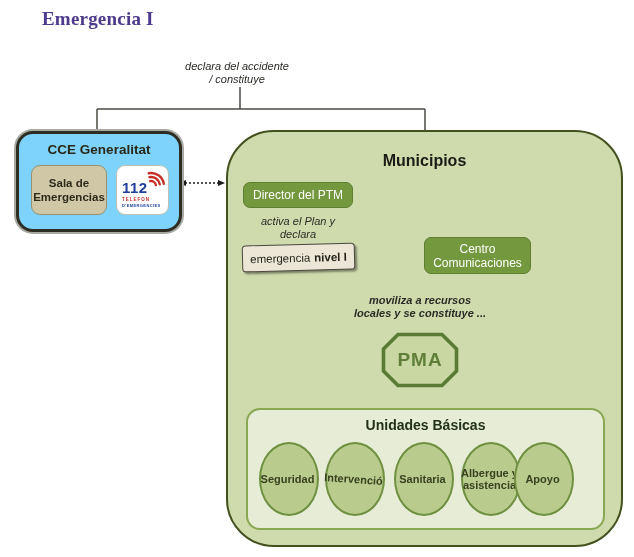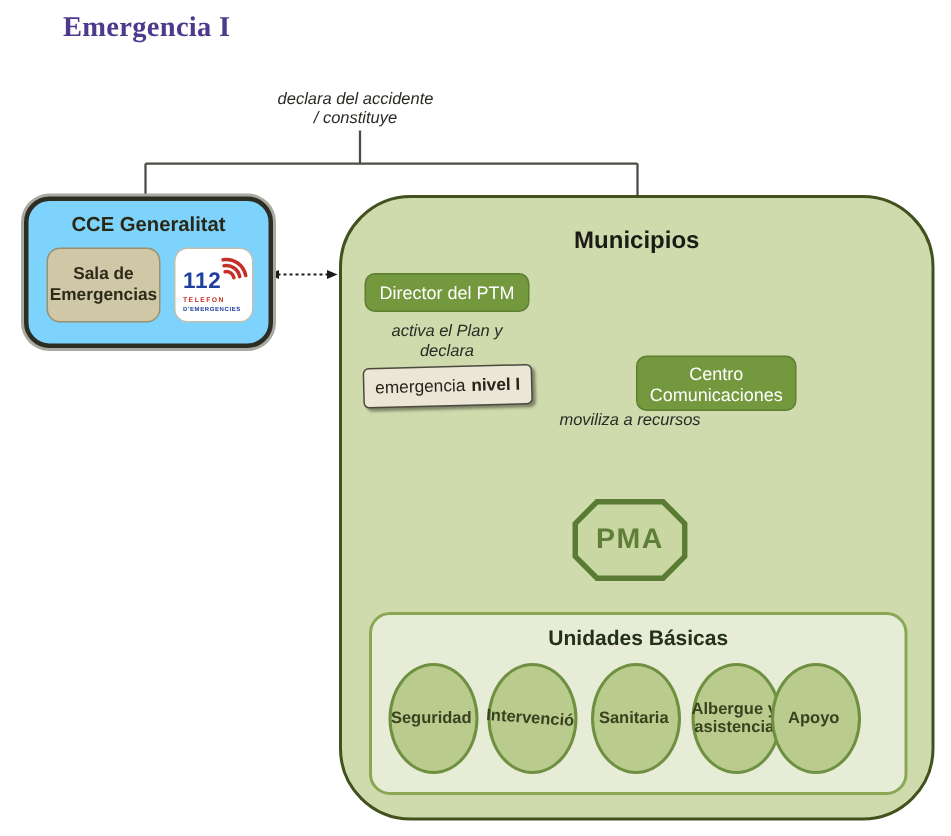--- a/index.html
+++ b/index.html
@@ -143,22 +143,23 @@
   <div class="abs emerg-box">
     <span>emergencia</span>
     <b>nivel I</b>
   </div>
 
   <div class="abs btn-green centro">
     <span>Centro</span>
     <span>Comunicaciones</span>
   </div>
 
-  <div class="abs note" style="left:345px;top:274px;width:150px;">
+  <div class="abs note" style="left:345px;top:294px;width:150px;font-weight:bold;">
     <span>moviliza a recursos</span>
+    <span>locales y se constituye ...</span>
   </div>
 
   <div class="abs pma">
     <svg width="78" height="56" viewBox="0 0 78 56">
       <polygon points="17,2.5 61,2.5 75.5,17 75.5,39 61,53.5 17,53.5 2.5,39 2.5,17" fill="#c9d7a2" stroke="#5a7b33" stroke-width="3.6"></polygon>
     </svg>
     <div class="label">PMA</div>
   </div>
 
   <div class="abs unidades">

